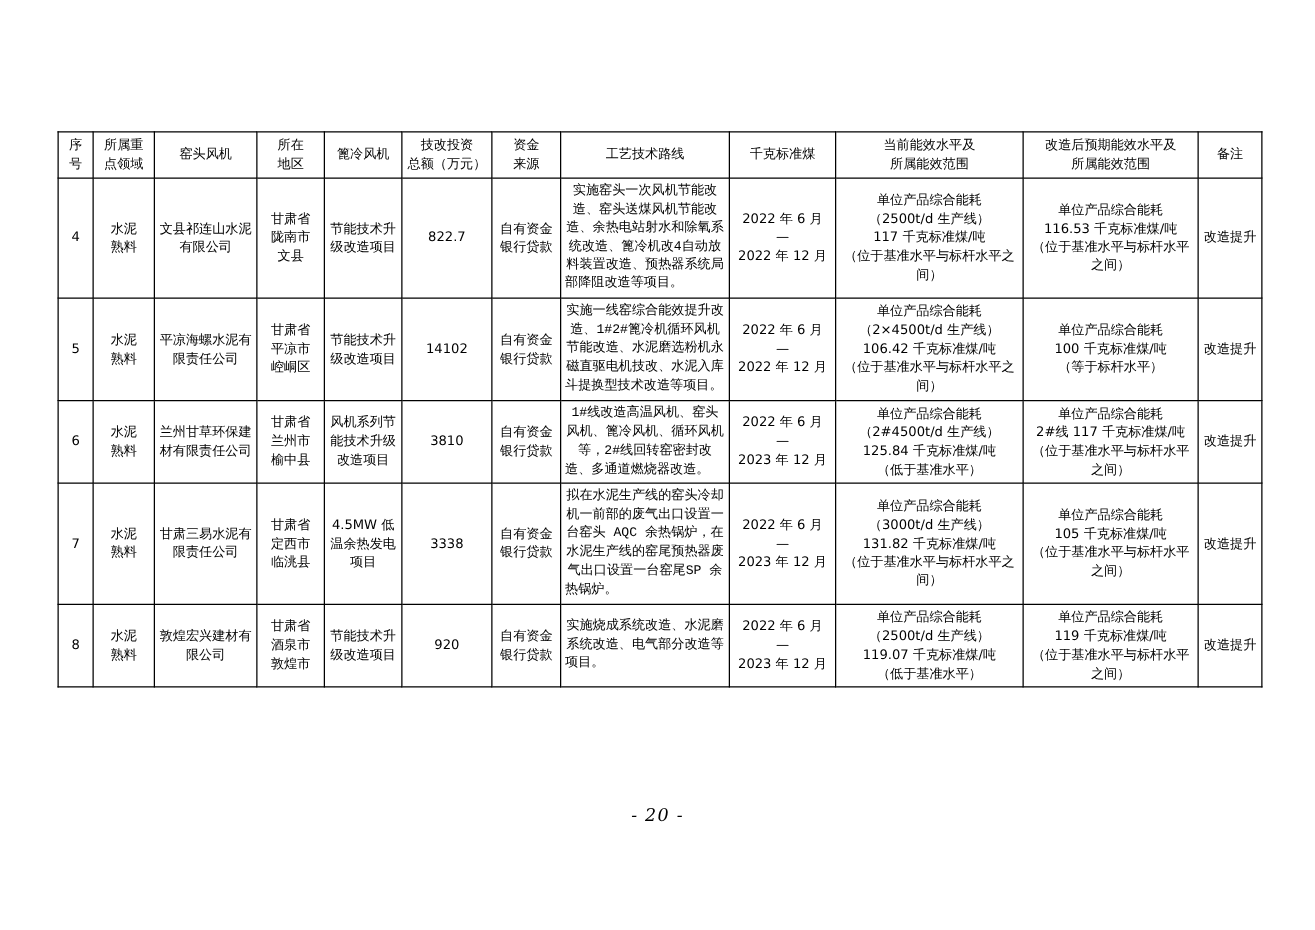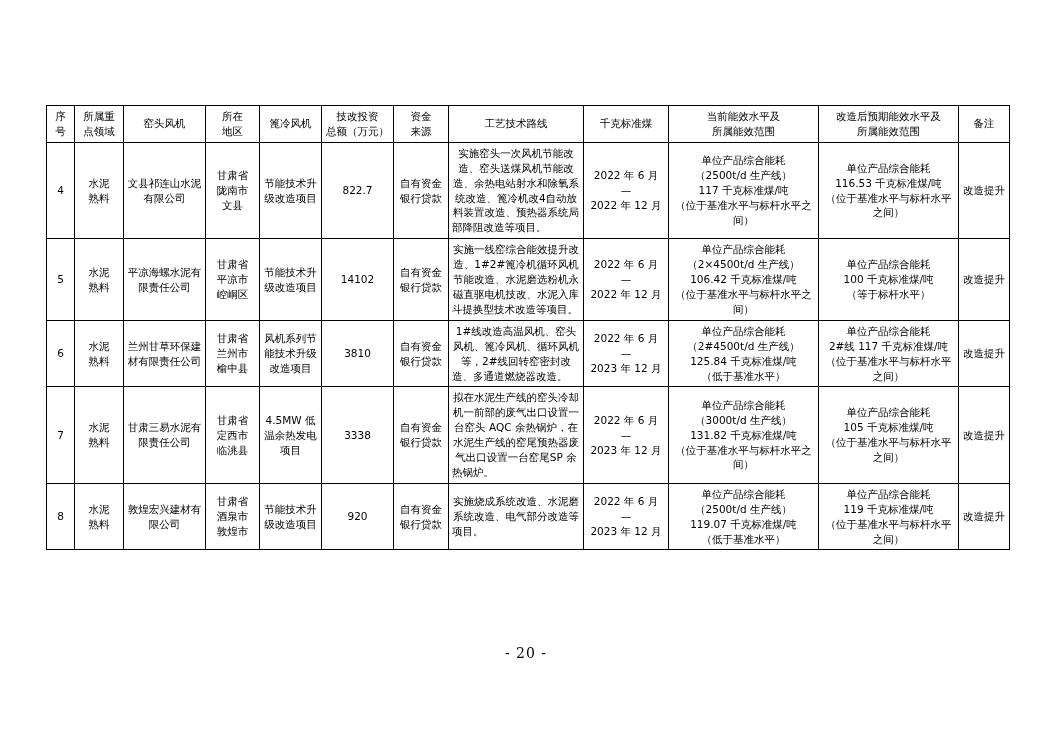--- a/index.html
+++ b/index.html
@@ -64,20 +64,21 @@
     padding: 7px 2px;
     line-height: 1.45;
   }
   td.tech-cell {
     text-align: justify;
     text-align-last: left;
     vertical-align: middle;
     padding: 6px 5px;
     line-height: 1.5;
     font-size: 10.5px;
+    font-family: Liberation Mono, monospace;
   }
   td.energy-cell {
     line-height: 1.55;
     padding: 6px 4px;
     font-size: 10px;
   }
   td.time-cell {
     line-height: 1.6;
     font-size: 10px;
   }
@@ -97,20 +98,21 @@
 
   .page-number {
     position: absolute;
     left: 0;
     top: 645px;
     width: 1052px;
     text-align: center;
     font-size: 14px;
     letter-spacing: 1px;
     font-family: "DejaVu Serif", "Liberation Serif", serif;
+    font-style: italic;
   }
 </style>
 </head>
 <body>
 
 <div class="page">
 
   <div class="table-wrap">
     <table class="doc-table">
       <colgroup>

